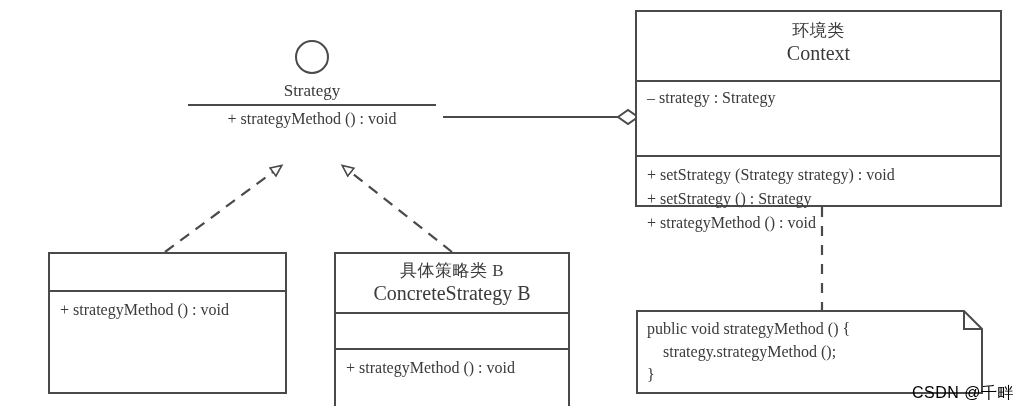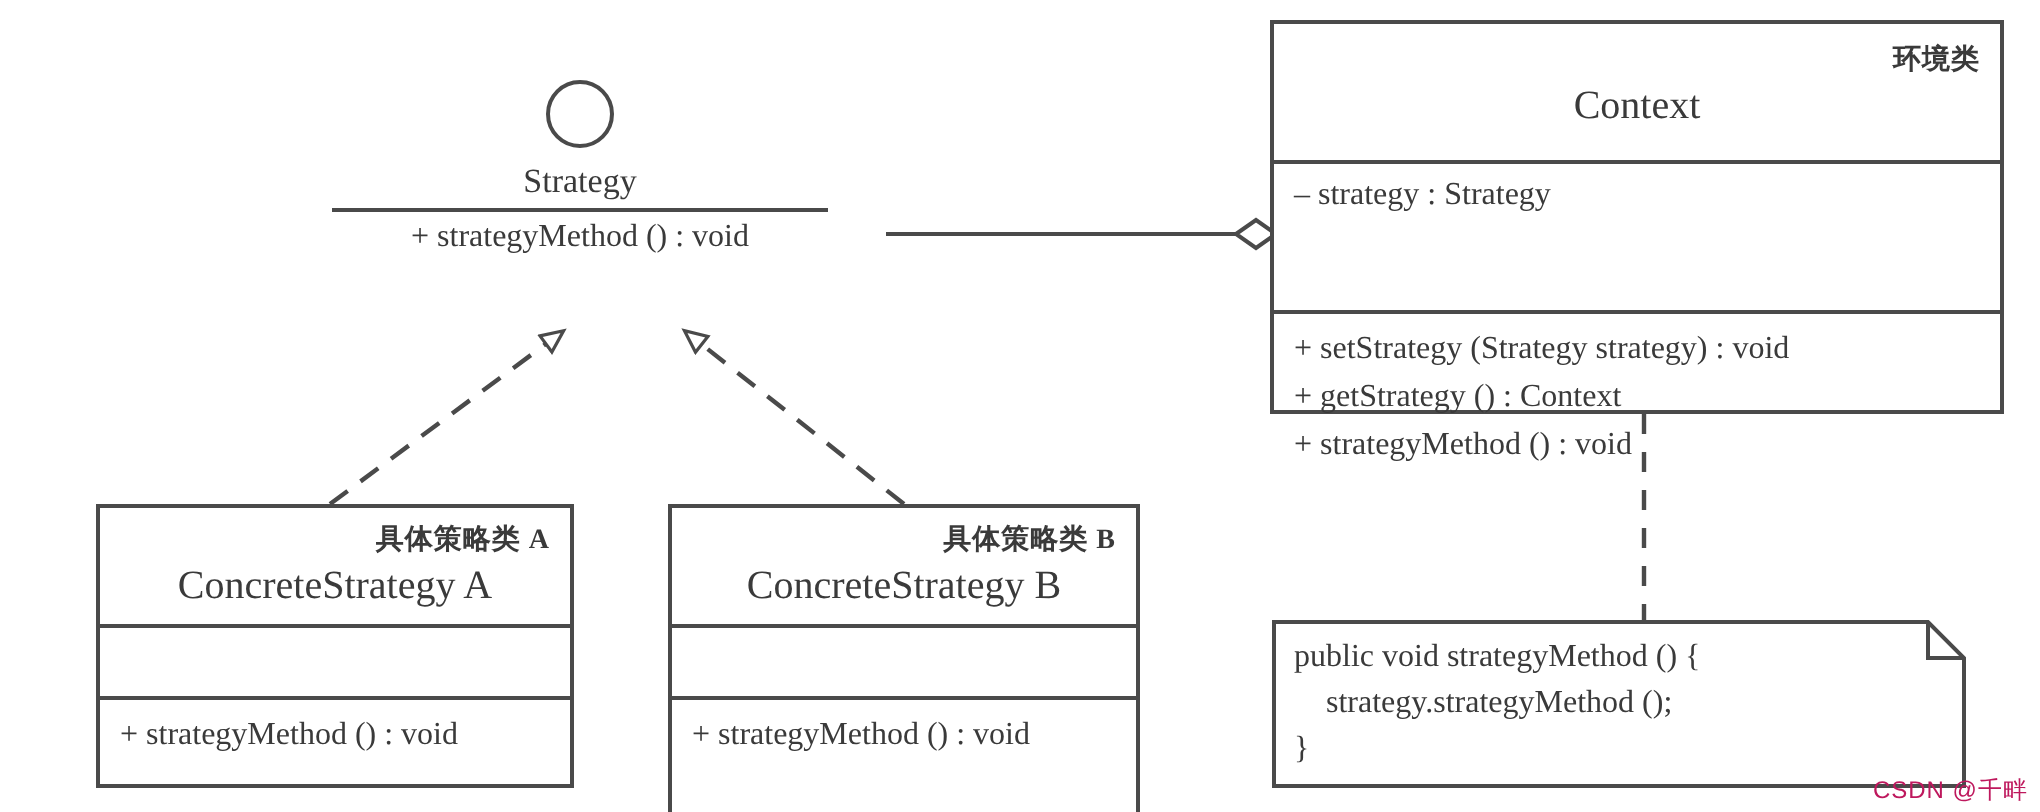--- a/index.html
+++ b/index.html
@@ -33,41 +33,41 @@
     background: #ffffff;
   }
   .compartment {
     box-sizing: border-box;
     padding: 3px 10px;
   }
   .compartment + .compartment {
     border-top: 2px solid #4a4a4a;
   }
   .title-cn {
-    font-weight: bold;
-    text-align: right;
-    font-size: 14px;
+    font-weight: normal;
+    text-align: center;
+    font-size: 17px;
     line-height: 22px;
     letter-spacing: 0.5px;
   }
   .title-en {
     text-align: center;
     font-size: 20px;
     line-height: 22px;
   }
   .member {
     font-size: 16px;
     line-height: 24px;
     white-space: nowrap;
   }
 
   
   #strategy-iface {
     position: absolute;
-    left: 166px;
+    left: 188px;
     top: 40px;
     width: 248px;
   }
   #strategy-circle {
     width: 30px;
     height: 30px;
     border: 2.5px solid #4a4a4a;
     border-radius: 50%;
     margin: 0 auto 6px auto;
     background: #fff;
@@ -103,22 +103,22 @@
     font-size: 16px;
     line-height: 23px;
     white-space: pre;
   }
 
   
   #watermark {
     position: absolute;
     right: 6px;
     bottom: 2px;
-    font-size: 12px;
-    color: #be185d;
+    font-size: 16px;
+    color: #000000;
     font-family: "Liberation Sans", sans-serif;
     letter-spacing: 0.5px;
   }
 </style>
 </head>
 <body>
 
 <div id="canvas">
 
   <svg class="layer" viewBox="0 0 1020 406">
@@ -155,30 +155,26 @@
   <div class="clsbox" id="context-box" style="left:635px; top:10px; width:367px; height:197px;">
     <div class="compartment" style="height:68px; padding-top:8px;">
       <div class="title-cn">环境类</div>
       <div class="title-en">Context</div>
     </div>
     <div class="compartment" style="height:39px; padding-top:4px;">
       <div class="member">– strategy : Strategy</div>
     </div>
     <div class="compartment" style="height:90px; padding-top:6px;margin-top:36px;">
       <div class="member">+ setStrategy (Strategy strategy) : void</div>
-      <div class="member">+ getStrategy () : Context</div>
+      <div class="member">+ setStrategy () : Strategy</div>
       <div class="member">+ strategyMethod () : void</div>
     </div>
   </div>
 
   <div class="clsbox" id="concrete-a-box" style="left:48px; top:252px; width:239px; height:142px;">
-    <div class="compartment" style="height:58px; padding-top:6px;">
-      <div class="title-cn">具体策略类 A</div>
-      <div class="title-en">ConcreteStrategy  A</div>
-    </div>
     <div class="compartment" style="height:36px;">
       <div class="member"></div>
     </div>
     <div class="compartment" style="height:44px; padding-top:6px;">
       <div class="member">+ strategyMethod () : void</div>
     </div>
   </div>
 
   <div class="clsbox" id="concrete-b-box" style="left:334px; top:252px; width:236px; height:183px;">
     <div class="compartment" style="height:58px; padding-top:6px;">

